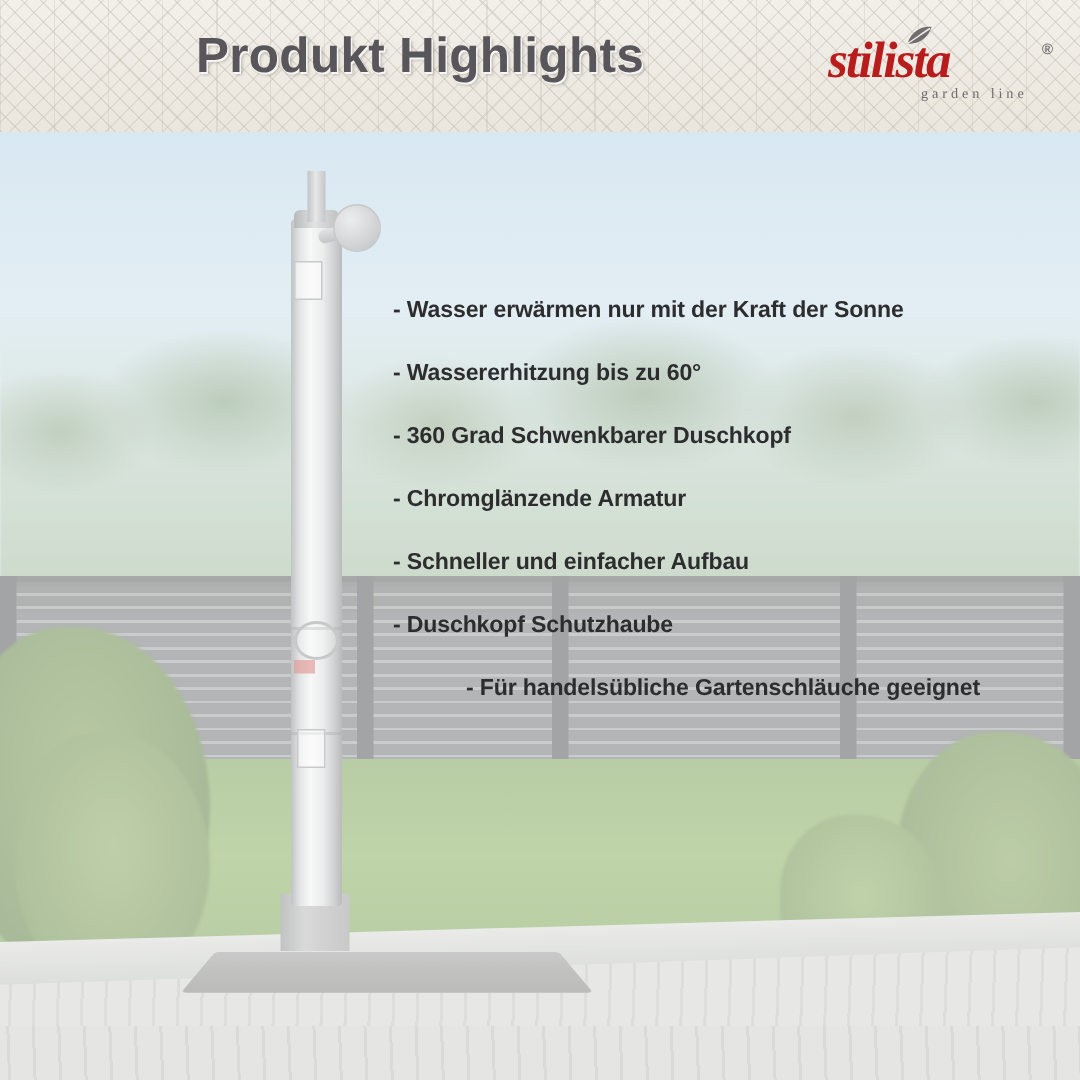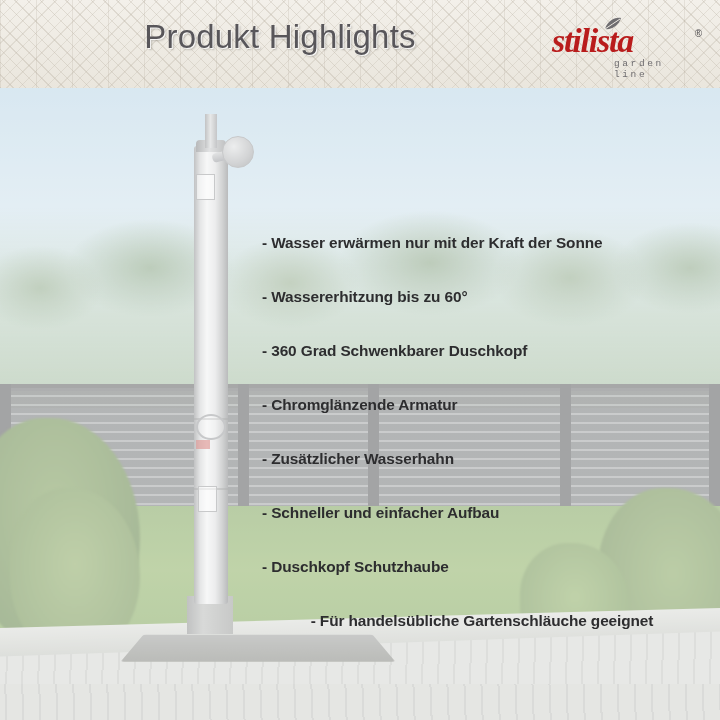--- a/index.html
+++ b/index.html
@@ -60,21 +60,21 @@
         rgba(0,0,0,0) 36px);
   }
   .title-block {
     position: absolute;
     left: 0; top: 18px;
     width: 560px;
     text-align: center;
   }
   .title-main {
     font-size: 33px;
-    font-weight: normal;
+    font-weight: bold;
     color: #58565a;
     letter-spacing: 0.2px;
     line-height: 38px;
     text-shadow: 1px 1px 0 rgba(255,255,255,0.85), 2px 2px 2px rgba(90,86,80,0.30);
     font-family: "Liberation Sans", sans-serif;
   }
   .title-sub {
     font-size: 17px;
     font-weight: bold;
     color: #5d5b5f;
@@ -114,21 +114,21 @@
     width: 18px;
     height: 14px;
   }
   .logo-tag {
     position: absolute;
     left: 62px;
     top: 36px;
     font-size: 9.5px;
     letter-spacing: 2.6px;
     color: #6e6c6f;
-    font-family: Liberation Mono, monospace;
+    font-family: Liberation Serif, serif;
   }
 
   
   .photo {
     position: absolute;
     left: 0;
     top: 88px;
     width: 720px;
     height: 632px;
     overflow: hidden;
@@ -308,21 +308,20 @@
     width: 440px;
   }
   .bullet {
     font-size: 15.4px;
     font-weight: bold;
     color: #2d2d2f;
     line-height: 18px;
     margin-bottom: 24px;
     white-space: nowrap;
     letter-spacing: -0.1px;
-    margin-top: 36px;
   }
   .bullet:last-child { margin-bottom: 0; text-align: center; }
 </style>
 </head>
 <body>
 
 <div id="page">
 
   <div class="header">
     <div class="header-pattern"></div>
@@ -381,20 +380,19 @@
     <div class="shower-redtag"></div>
     <div class="shower-label" style="left:198px; top:398px;"></div>
 
     <div class="photo-overlay"></div>
 
     <div class="bullets">
       <div class="bullet">- Wasser erwärmen nur mit der Kraft der Sonne</div>
       <div class="bullet">- Wassererhitzung bis zu 60°</div>
       <div class="bullet">- 360 Grad Schwenkbarer Duschkopf</div>
       <div class="bullet">- Chromglänzende Armatur</div>
-      <div class="bullet">- Zusätzlicher Wasserhahn</div>
       <div class="bullet">- Schneller und einfacher Aufbau</div>
       <div class="bullet">- Duschkopf Schutzhaube</div>
       <div class="bullet">- Für handelsübliche Gartenschläuche geeignet</div>
     </div>
   </div>
 
 </div>
 
 </body></html>

